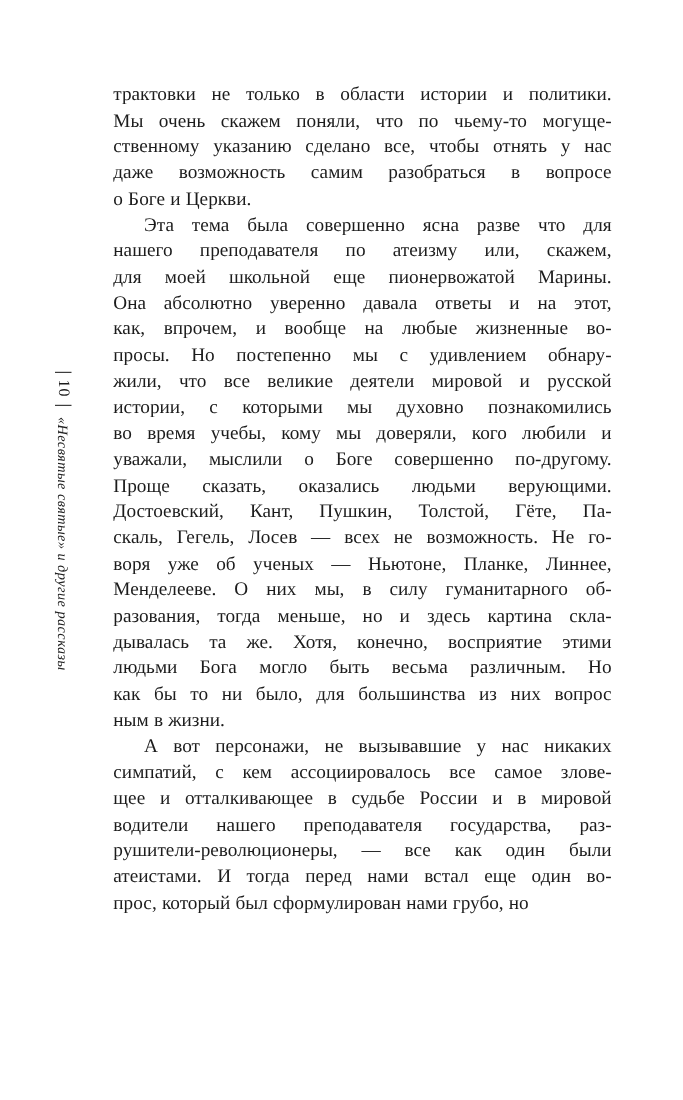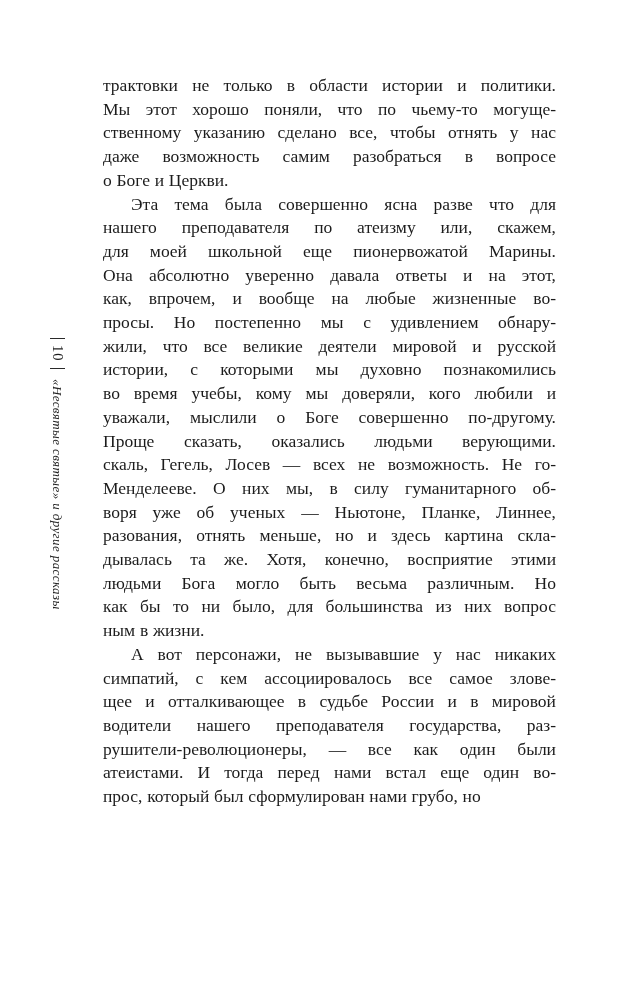--- a/index.html
+++ b/index.html
@@ -85,41 +85,42 @@
   <div class="sidebar">
     <div class="side-rule"></div>
     <div class="page-number">10</div>
     <div class="side-rule"></div>
     <div class="side-title">«Несвятые святые» и другие рассказы</div>
   </div>
 
   <div class="text-block">
       <div class="paragraph">
         <div class="line">трактовки не только в области истории и политики.</div>
-        <div class="line">Мы этот хорошо поняли, что по чьему-то могуще-</div>
+        <div class="line">Мы очень скажем поняли, что по чьему-то могуще-</div>
         <div class="line">ственному указанию сделано все, чтобы отнять у нас</div>
         <div class="line">даже возможность самим разобраться в вопросе</div>
         <div class="line last">о Боге и Церкви.</div>
       </div>
       <div class="paragraph">
         <div class="line indent">Эта тема была совершенно ясна разве что для</div>
         <div class="line">нашего преподавателя по атеизму или, скажем,</div>
         <div class="line">для моей школьной еще пионервожатой Марины.</div>
         <div class="line">Она абсолютно уверенно давала ответы и на этот,</div>
         <div class="line">как, впрочем, и вообще на любые жизненные во-</div>
         <div class="line">просы. Но постепенно мы с удивлением обнару-</div>
         <div class="line">жили, что все великие деятели мировой и русской</div>
         <div class="line">истории, с которыми мы духовно познакомились</div>
         <div class="line">во время учебы, кому мы доверяли, кого любили и</div>
         <div class="line">уважали, мыслили о Боге совершенно по-другому.</div>
         <div class="line">Проще сказать, оказались людьми верующими.</div>
+        <div class="line">Достоевский, Кант, Пушкин, Толстой, Гёте, Па-</div>
         <div class="line">скаль, Гегель, Лосев — всех не возможность. Не го-</div>
+        <div class="line">воря уже об ученых — Ньютоне, Планке, Линнее,</div>
         <div class="line">Менделееве. О них мы, в силу гуманитарного об-</div>
-        <div class="line">воря уже об ученых — Ньютоне, Планке, Линнее,</div>
-        <div class="line">разования, отнять меньше, но и здесь картина скла-</div>
+        <div class="line">разования, тогда меньше, но и здесь картина скла-</div>
         <div class="line">дывалась та же. Хотя, конечно, восприятие этими</div>
         <div class="line">людьми Бога могло быть весьма различным. Но</div>
         <div class="line">как бы то ни было, для большинства из них вопрос</div>
         <div class="line last">ным в жизни.</div>
       </div>
       <div class="paragraph">
         <div class="line indent">А вот персонажи, не вызывавшие у нас никаких</div>
         <div class="line">симпатий, с кем ассоциировалось все самое злове-</div>
         <div class="line">щее и отталкивающее в судьбе России и в мировой</div>
         <div class="line">водители нашего преподавателя государства, раз-</div>

